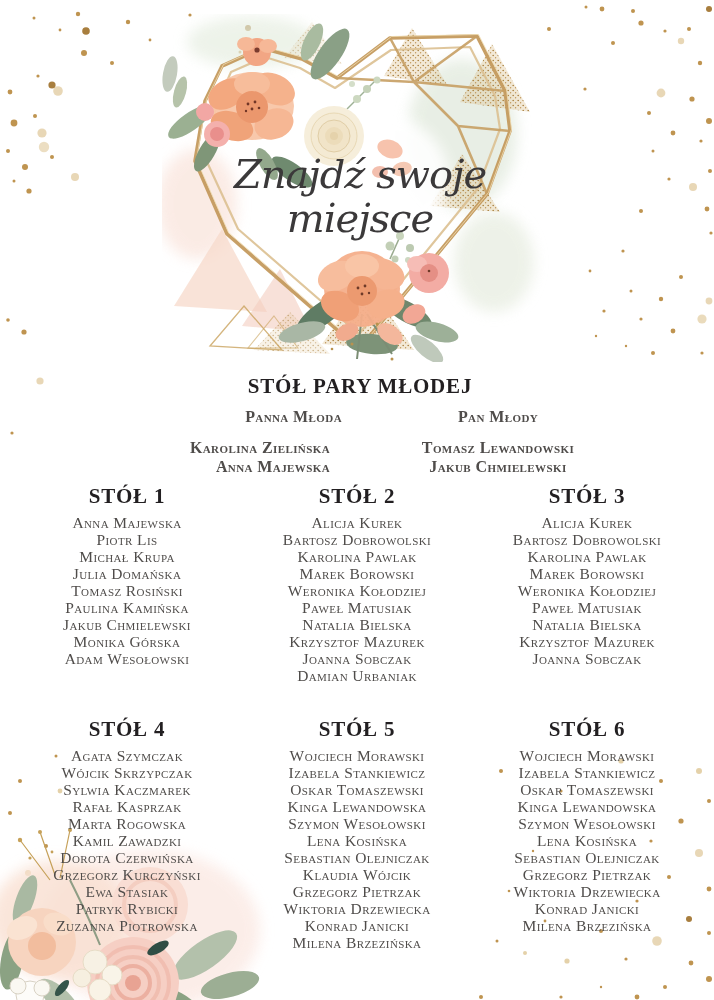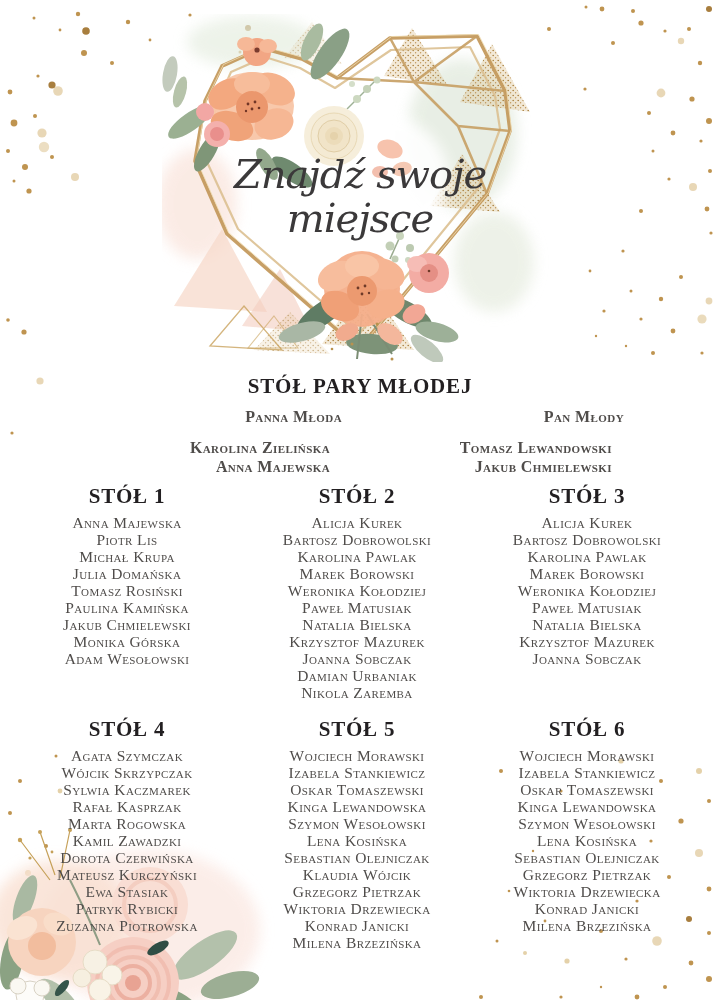--- a/index.html
+++ b/index.html
@@ -17,21 +17,21 @@
     font-size:40px;line-height:44px;color:#3b393a;letter-spacing:-1px;
   }
   .couple-title,.table-title{
     margin:0;color:#221f21;font-weight:700;letter-spacing:.8px;
     font-size:21px;line-height:24px;text-align:center;
   }
   .couple-title{position:absolute;left:6px;right:0;top:374px;}
   .couple-cols{position:absolute;left:0;right:0;top:407px;display:flex;justify-content:center;gap:30px;}
   .couple-col{width:252px;font-weight:bold;}
   .couple-col.left{text-align:right;}
-  .couple-col.right{text-align:right;}
+  .couple-col.right{text-align:center;}
   .guests{margin:12px;padding:0;list-style:none;}
   .guest{
     font-variant:small-caps;font-size:16px;line-height:19px;
     letter-spacing:.4px;color:#4f4c4a;
   }
   .tables-row{position:absolute;left:12px;width:690px;display:flex;}
   .tables-row.row1{top:484px;}
   .tables-row.row2{top:717px;}
   .table-card{flex:1 1 0;text-align:center;}
   .table-card .guests{margin-top:6px;}
@@ -369,21 +369,20 @@
       <li class="guest">Alicja Kurek</li>
           <li class="guest">Bartosz Dobrowolski</li>
           <li class="guest">Karolina Pawlak</li>
           <li class="guest">Marek Borowski</li>
           <li class="guest">Weronika Kołodziej</li>
           <li class="guest">Paweł Matusiak</li>
           <li class="guest">Natalia Bielska</li>
           <li class="guest">Krzysztof Mazurek</li>
           <li class="guest">Joanna Sobczak</li>
           <li class="guest">Damian Urbaniak</li>
-          <li class="guest">Nikola Zaremba</li>
         </ul>
     </section>
     <section class="table-card">
       <h2 class="table-title">STÓŁ 3</h2>
       <ul class="guests">
 
       <li class="guest">Alicja Kurek</li>
           <li class="guest">Bartosz Dobrowolski</li>
           <li class="guest">Karolina Pawlak</li>
           <li class="guest">Marek Borowski</li>
@@ -401,21 +400,21 @@
       <h2 class="table-title">STÓŁ 4</h2>
       <ul class="guests">
 
       <li class="guest">Agata Szymczak</li>
           <li class="guest">Wójcik Skrzypczak</li>
           <li class="guest">Sylwia Kaczmarek</li>
           <li class="guest">Rafał Kasprzak</li>
           <li class="guest">Marta Rogowska</li>
           <li class="guest">Kamil Zawadzki</li>
           <li class="guest">Dorota Czerwińska</li>
-          <li class="guest">Mateusz Kurczyński</li>
+          <li class="guest">Grzegorz Kurczyński</li>
           <li class="guest">Ewa Stasiak</li>
           <li class="guest">Patryk Rybicki</li>
           <li class="guest">Zuzanna Piotrowska</li>
         </ul>
     </section>
     <section class="table-card">
       <h2 class="table-title">STÓŁ 5</h2>
       <ul class="guests">
 
       <li class="guest">Wojciech Morawski</li>

